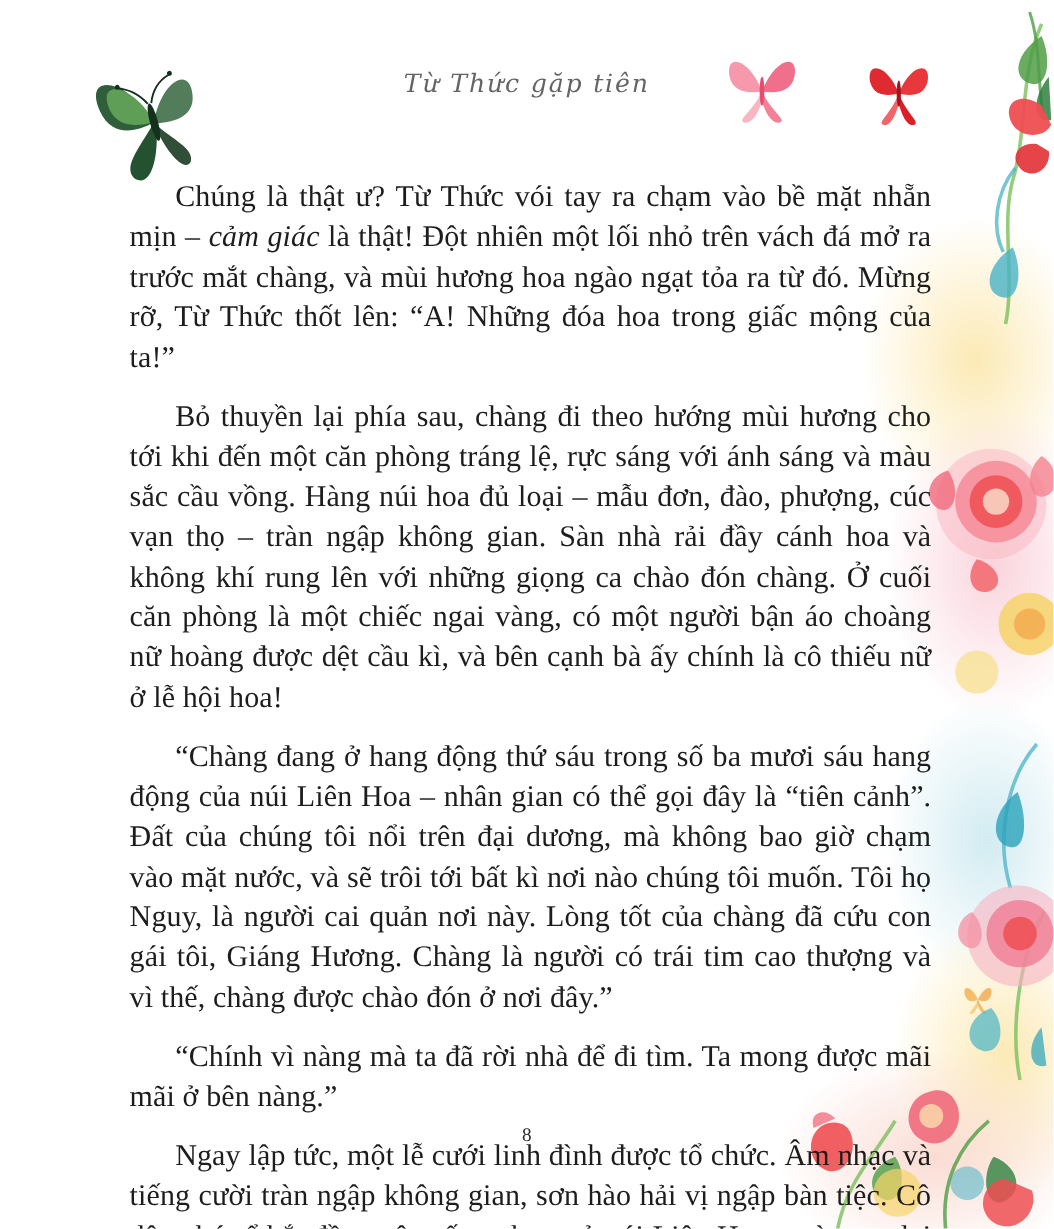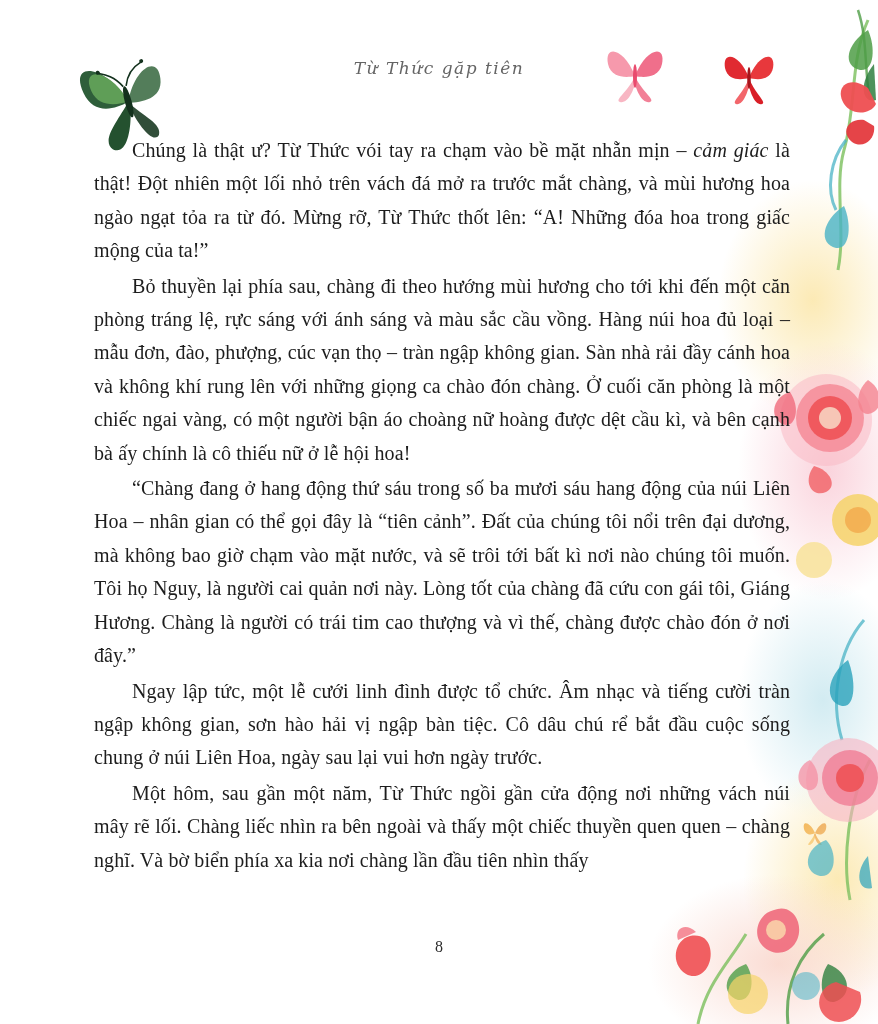--- a/index.html
+++ b/index.html
@@ -28,37 +28,37 @@
     position: absolute;
     top: 58px;
     left: 0;
     width: 878px;
     text-align: center;
     pointer-events: none;
   }
   .header-title {
     font-family: "DejaVu Serif", serif;
     font-style: italic;
-    font-size: 17px;
+    font-size: 21px;
     letter-spacing: 1.5px;
     color: #4a4a4a;
     opacity: .85;
   }
 
   
   .content {
     position: absolute;
     top: 132px;
     left: 92px;
     width: 700px;
   }
   .content p {
-    margin: 2px;
+    margin: 16px;
     text-indent: 38px;
-    font-size: 20px;
+    font-size: 25px;
     line-height: 33.4px;
     color: #1d1d1d;
     text-align: justify;
     text-justify: inter-word;
     letter-spacing: .1px;
   }
   .content p .it {
     font-style: italic;
   }
 
@@ -262,19 +262,20 @@
       <path d="M258 168 C240 172, 234 196, 252 206 C270 214, 288 196, 282 178 Z" fill="#ef4f52" opacity=".85"></path>
     </g>
     <circle cx="170" cy="180" r="20" fill="#f6d46a" opacity=".7"></circle>
     <circle cx="228" cy="172" r="14" fill="#49b3c6" opacity=".55"></circle>
   </svg>
 
   <div class="content">
     <p>Chúng là thật ư? Từ Thức vói tay ra chạm vào bề mặt nhẵn mịn – <span class="it">cảm giác</span> là thật! Đột nhiên một lối nhỏ trên vách đá mở ra trước mắt chàng, và mùi hương hoa ngào ngạt tỏa ra từ đó. Mừng rỡ, Từ Thức thốt lên: “A! Những đóa hoa trong giấc mộng của ta!”</p>
     <p>Bỏ thuyền lại phía sau, chàng đi theo hướng mùi hương cho tới khi đến một căn phòng tráng lệ, rực sáng với ánh sáng và màu sắc cầu vồng. Hàng núi hoa đủ loại – mẫu đơn, đào, phượng, cúc vạn thọ – tràn ngập không gian. Sàn nhà rải đầy cánh hoa và không khí rung lên với những giọng ca chào đón chàng. Ở cuối căn phòng là một chiếc ngai vàng, có một người bận áo choàng nữ hoàng được dệt cầu kì, và bên cạnh bà ấy chính là cô thiếu nữ ở lễ hội hoa!</p>
     <p>“Chàng đang ở hang động thứ sáu trong số ba mươi sáu hang động của núi Liên Hoa – nhân gian có thể gọi đây là “tiên cảnh”. Đất của chúng tôi nổi trên đại dương, mà không bao giờ chạm vào mặt nước, và sẽ trôi tới bất kì nơi nào chúng tôi muốn. Tôi họ Nguy, là người cai quản nơi này. Lòng tốt của chàng đã cứu con gái tôi, Giáng Hương. Chàng là người có trái tim cao thượng và vì thế, chàng được chào đón ở nơi đây.”</p>
+    <p>“Chính vì nàng mà ta đã rời nhà để đi tìm. Ta mong được mãi mãi ở bên nàng.”</p>
     <p>Ngay lập tức, một lễ cưới linh đình được tổ chức. Âm nhạc và tiếng cười tràn ngập không gian, sơn hào hải vị ngập bàn tiệc. Cô dâu chú rể bắt đầu cuộc sống chung ở núi Liên Hoa, ngày sau lại vui hơn ngày trước.</p>
     <p>Một hôm, sau gần một năm, Từ Thức ngồi gần cửa động nơi những vách núi mây rẽ lối. Chàng liếc nhìn ra bên ngoài và thấy một chiếc thuyền quen quen –  chàng nghĩ. Và bờ biển phía xa kia nơi chàng lần đầu tiên nhìn thấy</p>
   </div>
 
   <div class="page-number">8</div>
 
 </div>
 
 </body></html>

